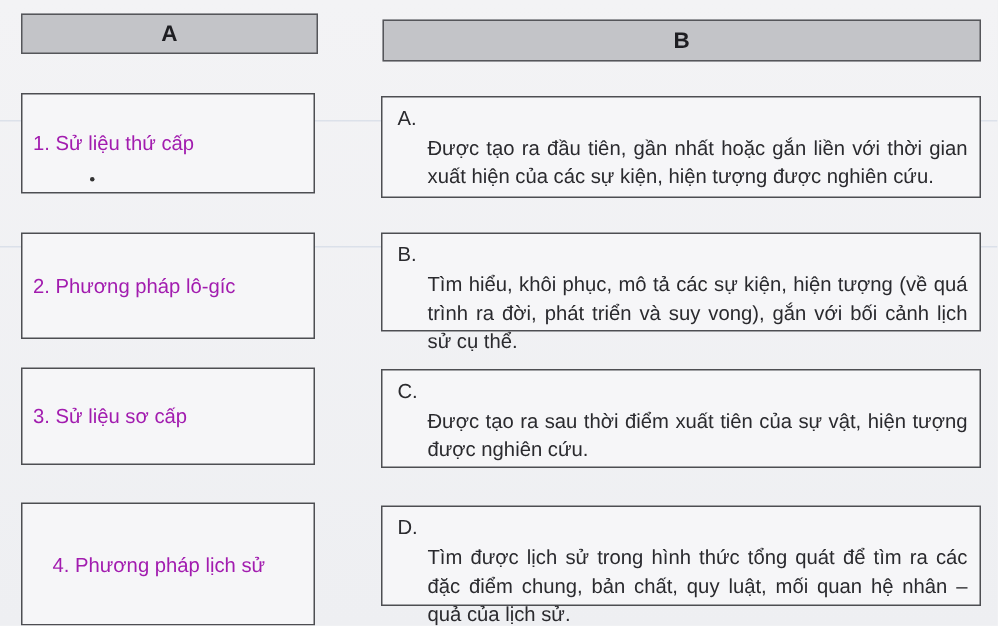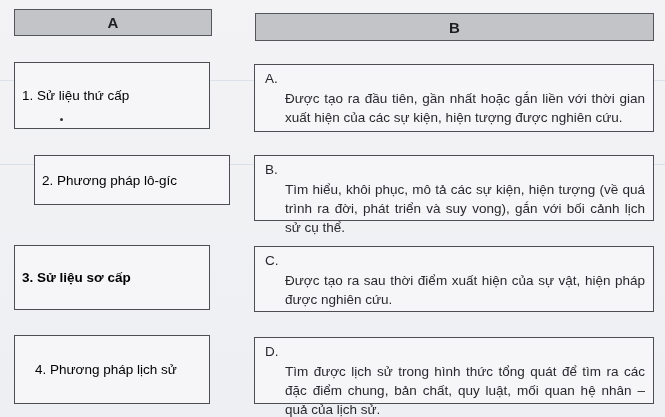--- a/index.html
+++ b/index.html
@@ -41,21 +41,21 @@
       background: #f6f6f8;
       box-sizing: border-box;
     }
     .left-box {
       left: 14px;
       width: 196px;
       display: flex;
       align-items: center;
       padding-left: 7px;
       font-size: 13.5px;
-      color: #000000;
+      color: #a21caf;
     }
     .right-box {
       left: 254px;
       width: 400px;
       padding: 4px 8px 0 10px;
       font-size: 13.5px;
       line-height: 19px;
       color: #2a2a2e;
     }
     .opt {
@@ -99,50 +99,50 @@
   </div>
   <div class="hdr hdr-b">
     <span>B</span>
   </div>
 
   <div class="box left-box" style="top:62px; height:67px;">
     <span>1. Sử liệu thứ cấp</span>
   </div>
   <div class="dot"></div>
 
-  <div class="box left-box" style="top:155px; height:50px;margin-left:20px;">
+  <div class="box left-box" style="top:155px; height:71px;">
     <span>2. Phương pháp lô-gíc</span>
   </div>
 
-  <div class="box left-box" style="top:245px; height:65px;font-weight:bold;">
+  <div class="box left-box" style="top:245px; height:65px;">
     <span>3. Sử liệu sơ cấp</span>
   </div>
 
-  <div class="box left-box" style="top:335px; height:69px;padding-left:20px;">
+  <div class="box left-box" style="top:335px; height:82px;padding-left:20px;">
     <span>4. Phương pháp lịch sử</span>
   </div>
 
   <div class="box right-box" style="top:64px; height:68px;">
     <div class="opt">
       <span class="opt-letter">A.</span>
       <span class="opt-text">Được tạo ra đầu tiên, gần nhất hoặc gắn liền với thời gian xuất hiện của các sự kiện, hiện tượng được nghiên cứu.</span>
     </div>
   </div>
 
   <div class="box right-box" style="top:155px; height:66px;">
     <div class="opt">
       <span class="opt-letter">B.</span>
       <span class="opt-text">Tìm hiểu, khôi phục, mô tả các sự kiện, hiện tượng (về quá trình ra đời, phát triển và suy vong), gắn với bối cảnh lịch sử cụ thể.</span>
     </div>
   </div>
 
   <div class="box right-box" style="top:246px; height:66px;">
     <div class="opt">
       <span class="opt-letter">C.</span>
-      <span class="opt-text">Được tạo ra sau thời điểm xuất hiện của sự vật, hiện pháp được nghiên cứu.</span>
+      <span class="opt-text">Được tạo ra sau thời điểm xuất tiên của sự vật, hiện tượng được nghiên cứu.</span>
     </div>
   </div>
 
   <div class="box right-box" style="top:337px; height:67px;">
     <div class="opt">
       <span class="opt-letter">D.</span>
       <span class="opt-text">Tìm được lịch sử trong hình thức tổng quát để tìm ra các đặc điểm chung, bản chất, quy luật, mối quan hệ nhân – quả của lịch sử.</span>
     </div>
   </div>
 

